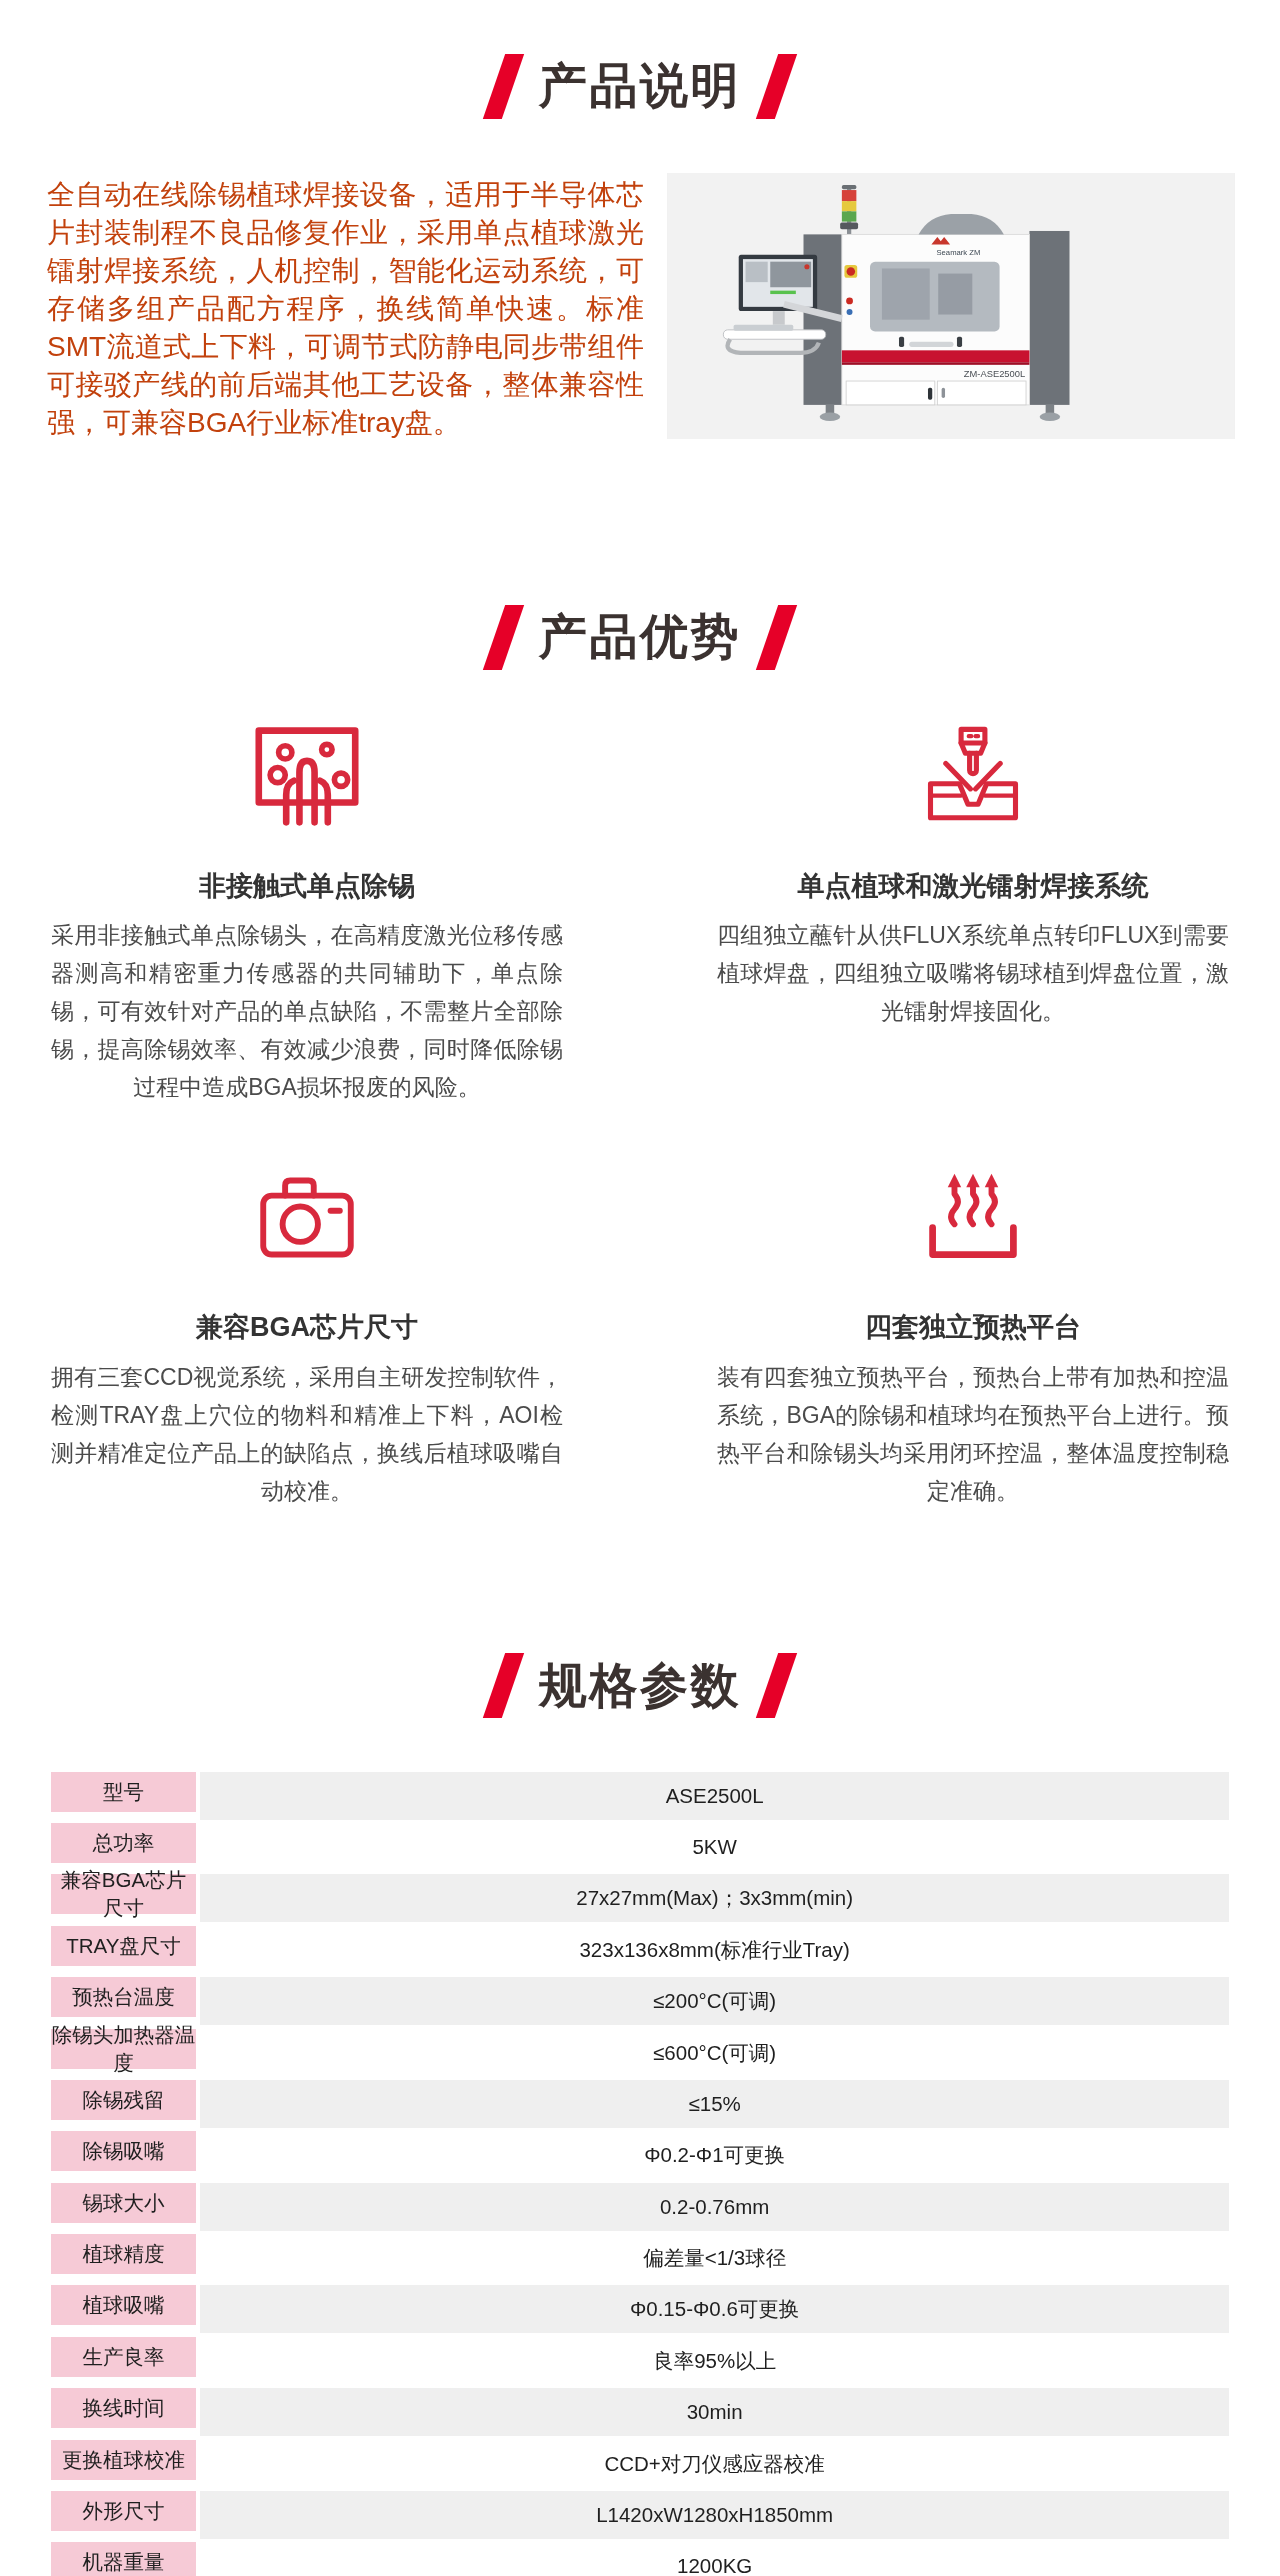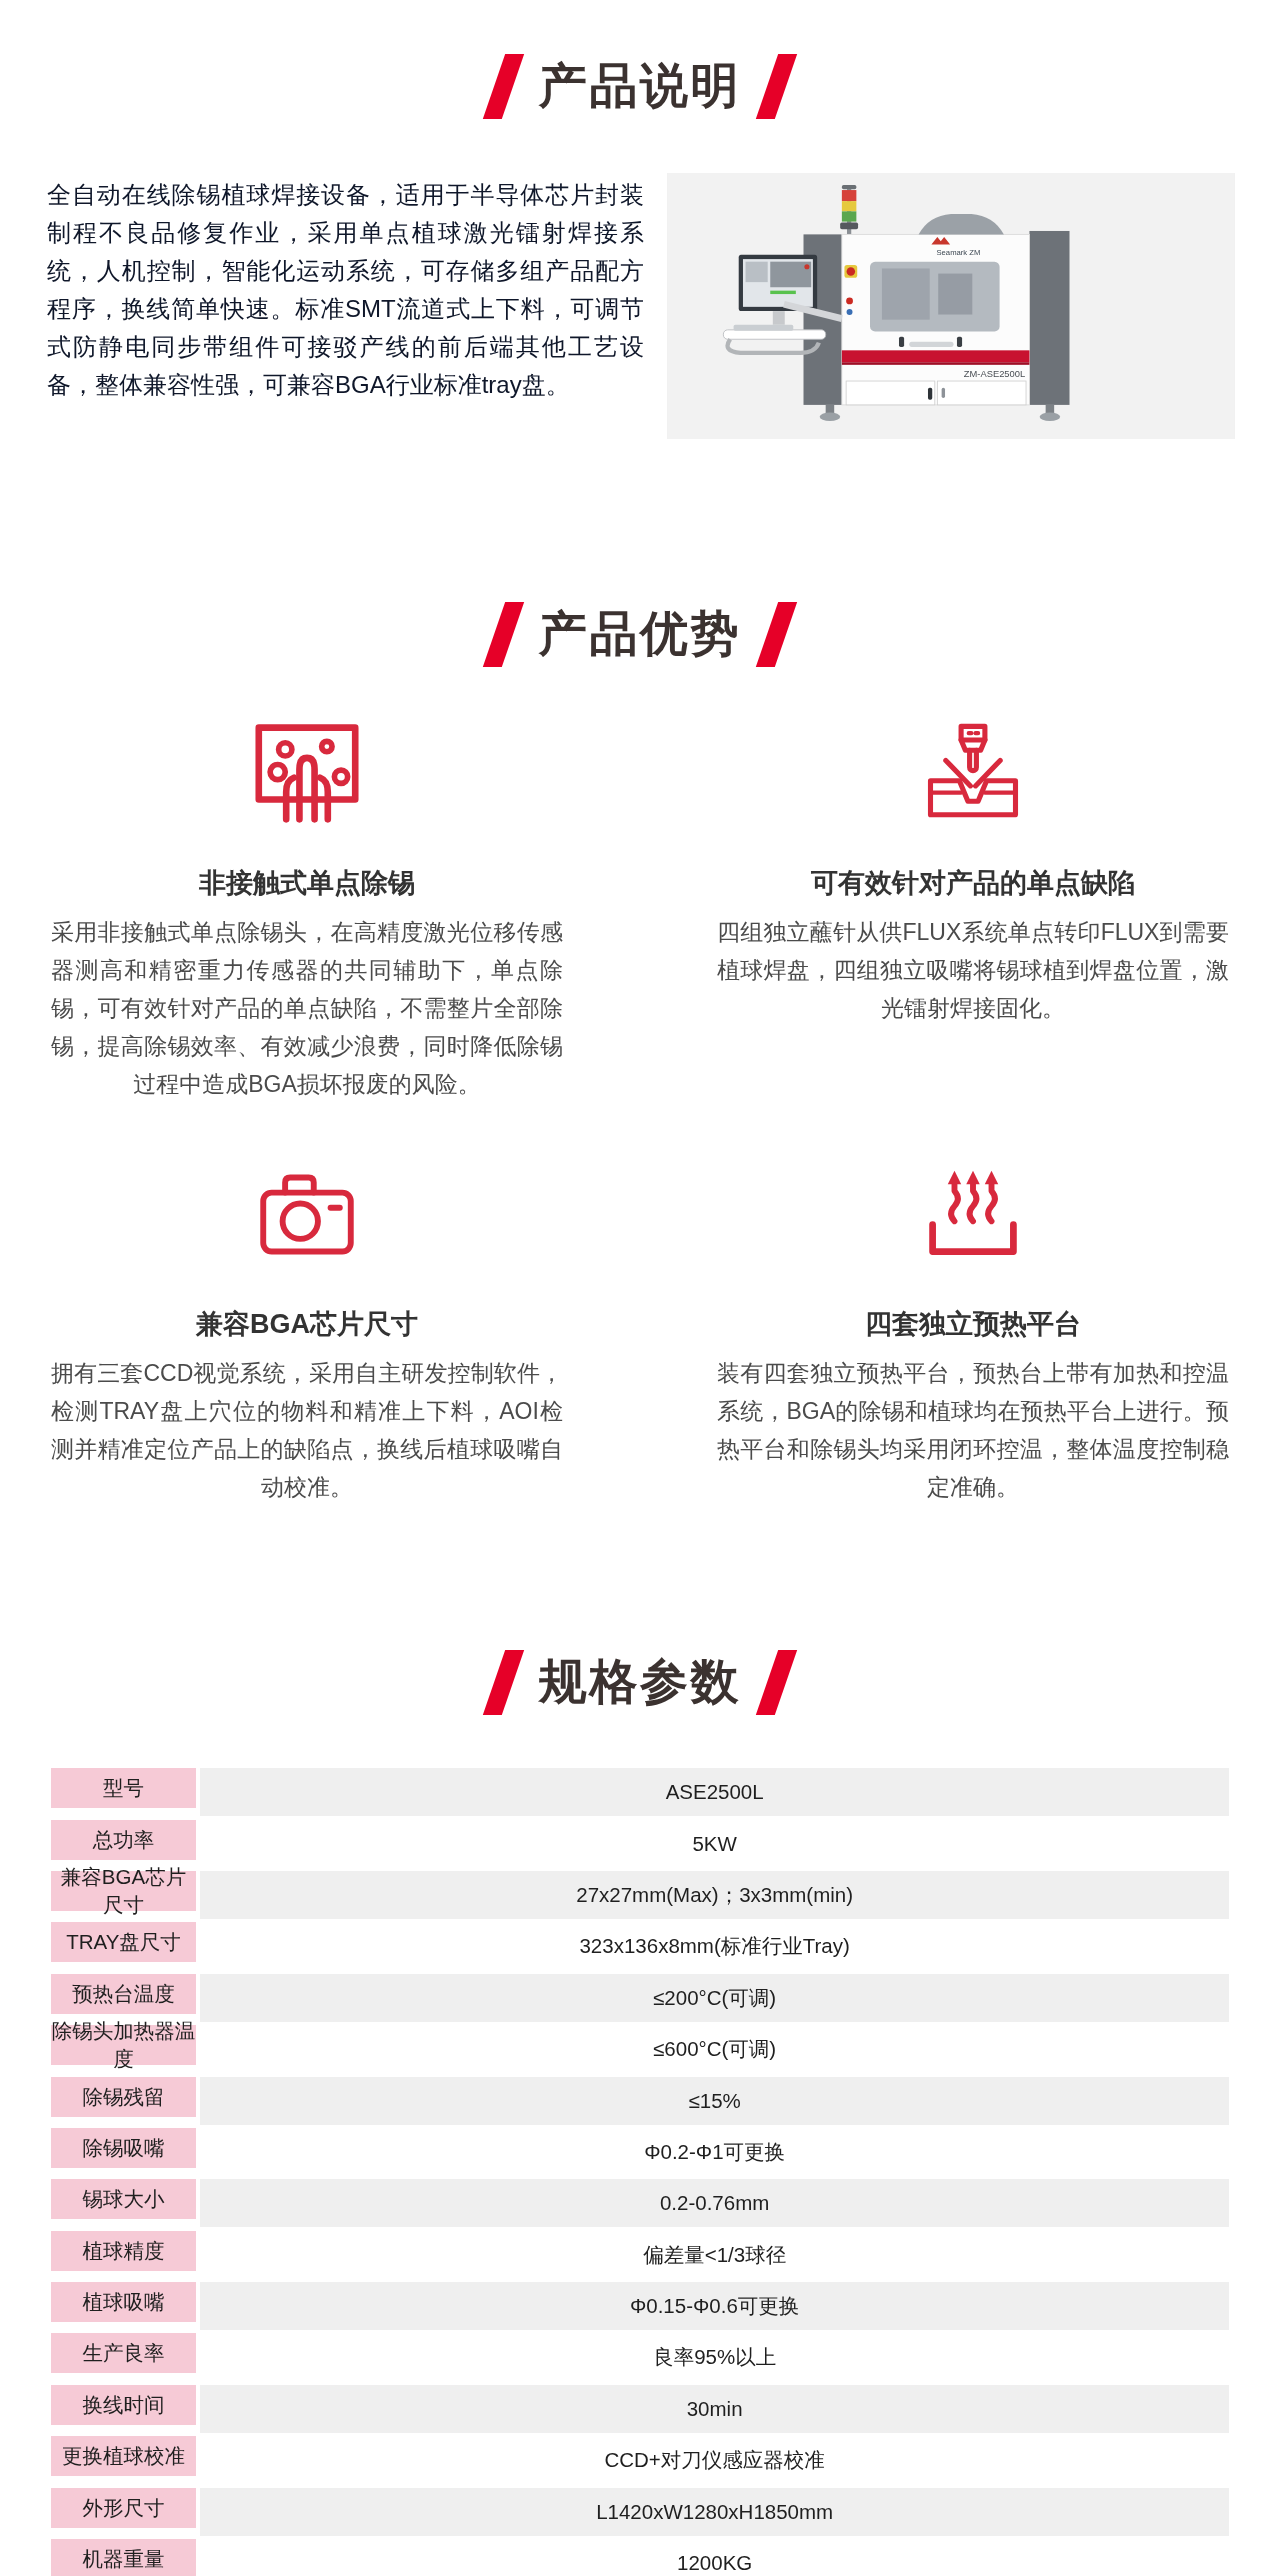--- a/index.html
+++ b/index.html
@@ -25,21 +25,21 @@
     transform:skewX(-19deg);display:inline-block;
   }
   
   .sec-desc{padding-top:38px;}
   .desc-row{
     display:flex;align-items:flex-start;
     padding:0 44px 0 47px;margin-top:39px;
   }
   .desc-text{
     width:597px;margin:3.4px 0 0 0;
-    font-size:24px;line-height:38px;color:#0f172a;
+    font-size:28px;line-height:38px;color:#c2410c;
     text-align:justify;
   }
   .photo-box{
     margin-left:23px;width:568px;height:266px;background:#e5e5e5;
     display:flex;align-items:flex-end;justify-content:center;
   }
   
   .sec-adv{margin-top:147px;}
   .features{
     margin-top:41px;
@@ -185,21 +185,21 @@
         <svg width="102" height="102" viewBox="0 0 120 120">
           <path class="ic" d="M46 4 h28 v16 h-28 z" stroke-width="6"></path>
           <path class="ic" d="M55 12 h3 M63 12 h3" stroke-width="5"></path>
           <path class="ic" d="M46 20 L51 32 h18 L74 20" stroke-width="6"></path>
           <path class="ic" d="M56 32 v20 a4 4 0 0 0 8 0 v-20" stroke-width="6"></path>
           <path class="ic" d="M28 44 L57 74 M92 44 L63 74" stroke-width="6"></path>
           <path class="ic" d="M10 68 H44 L54 92 H66 L76 68 H110 V108 H10 Z" stroke-width="6"></path>
           <path class="ic" d="M10 82 H46 M74 82 H110" stroke-width="5"></path>
         </svg>
       </div>
-      <h3 class="feature-title">可有效针对产品的单点缺陷</h3>
+      <h3 class="feature-title">单点植球和激光镭射焊接系统</h3>
       <p class="feature-body">四组独立蘸针从供FLUX系统单点转印FLUX到需要植球焊盘，四组独立吸嘴将锡球植到焊盘位置，激光镭射焊接固化。</p>
     </div>
 
     <div class="feature">
       <div class="feature-icon">
         <svg width="102" height="101" viewBox="0 0 120 120">
           <rect class="ic" x="8" y="34" width="104" height="70" rx="10" stroke-width="7"></rect>
           <path class="ic" d="M34 34 V22 q0 -6 6 -6 h22 q6 0 6 6 v12" stroke-width="7"></path>
           <circle class="ic" cx="52" cy="68" r="21" stroke-width="7"></circle>
           <path class="ic" d="M88 52 h11" stroke-width="7"></path>

